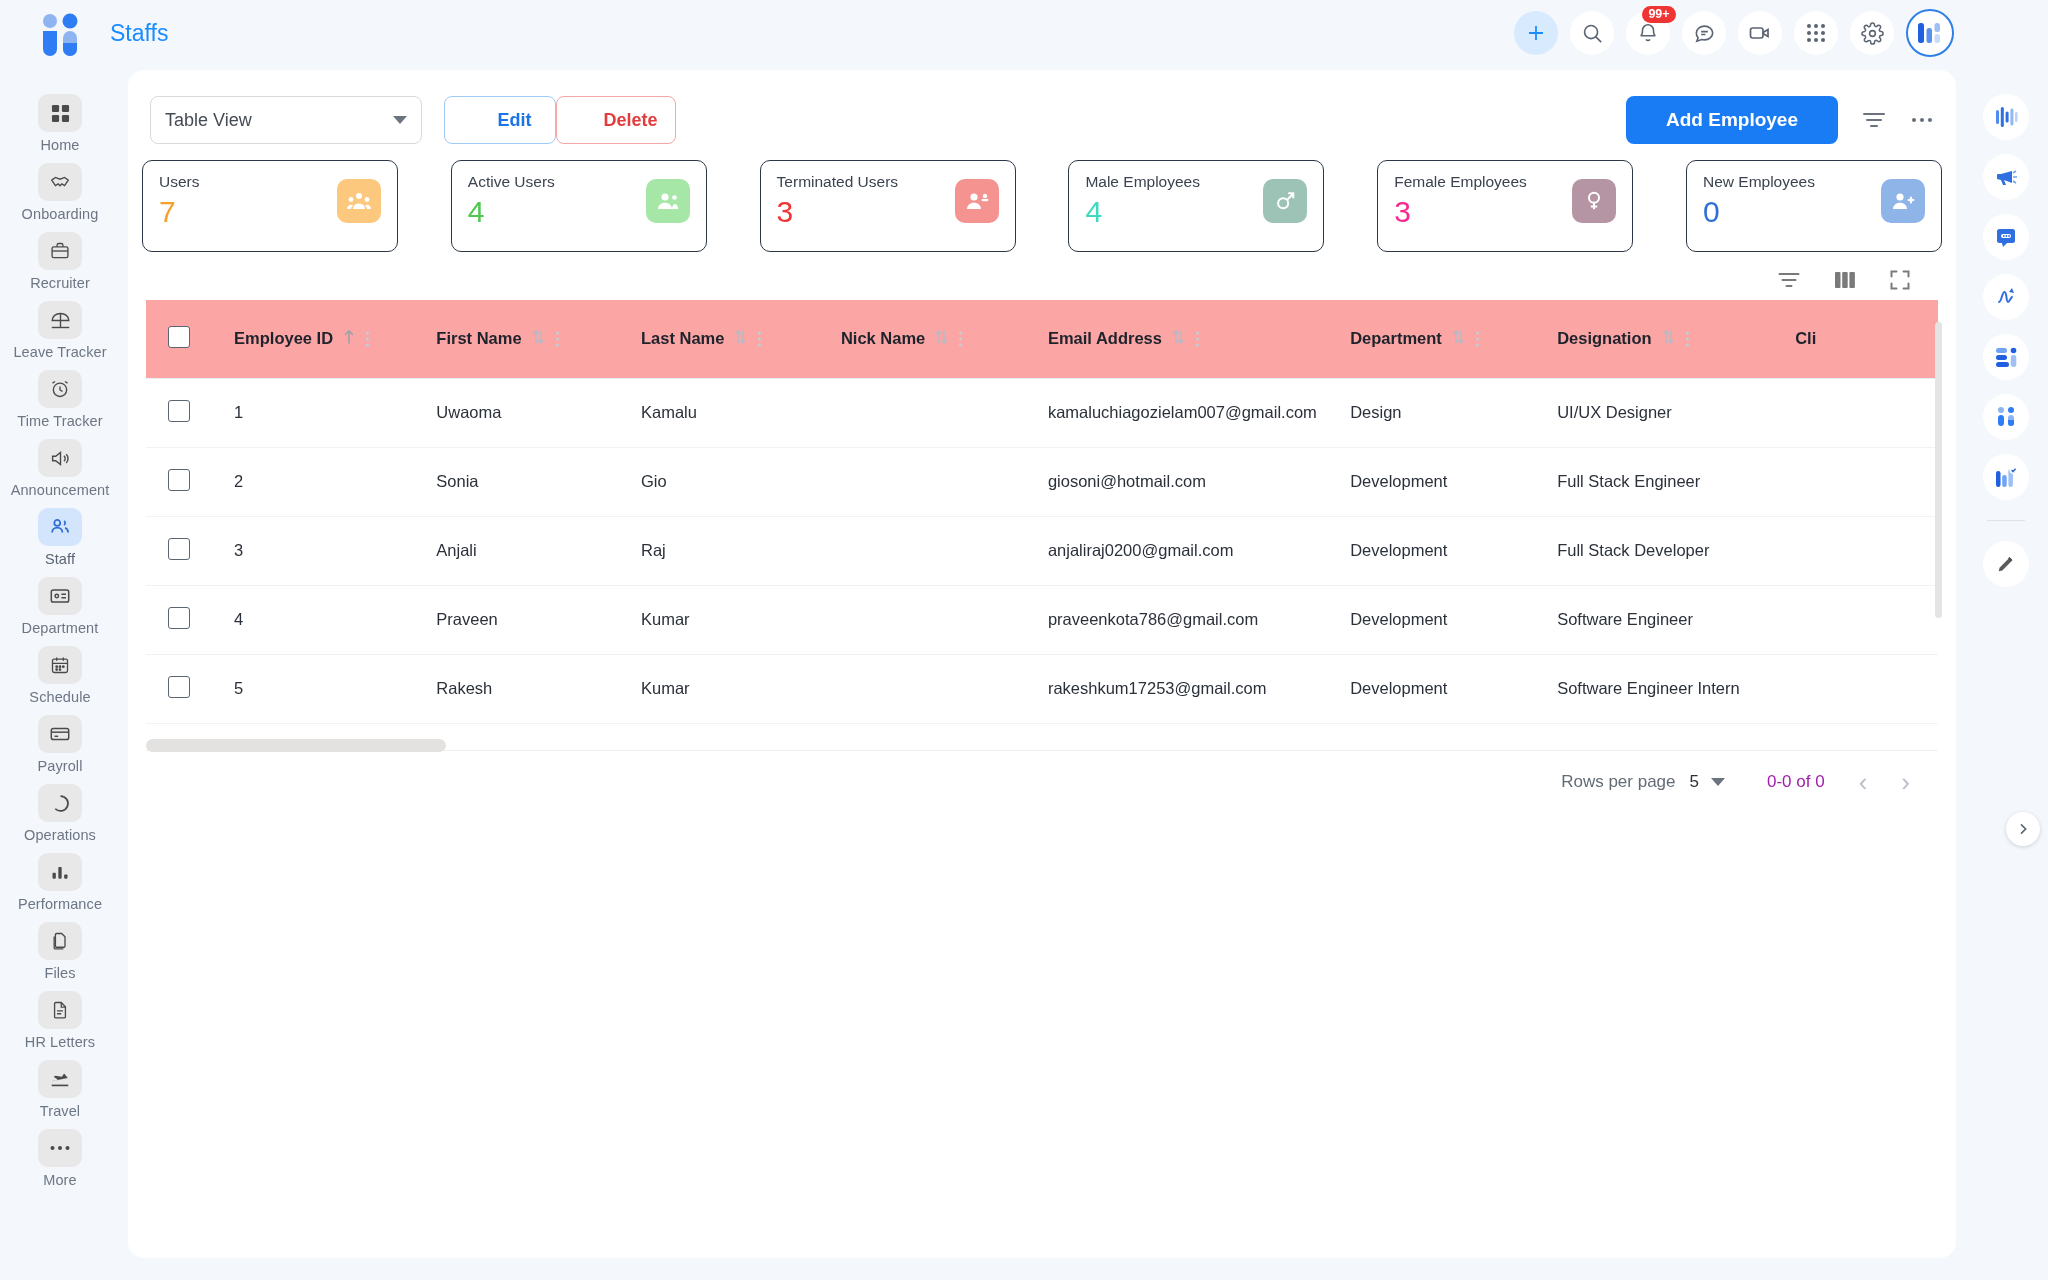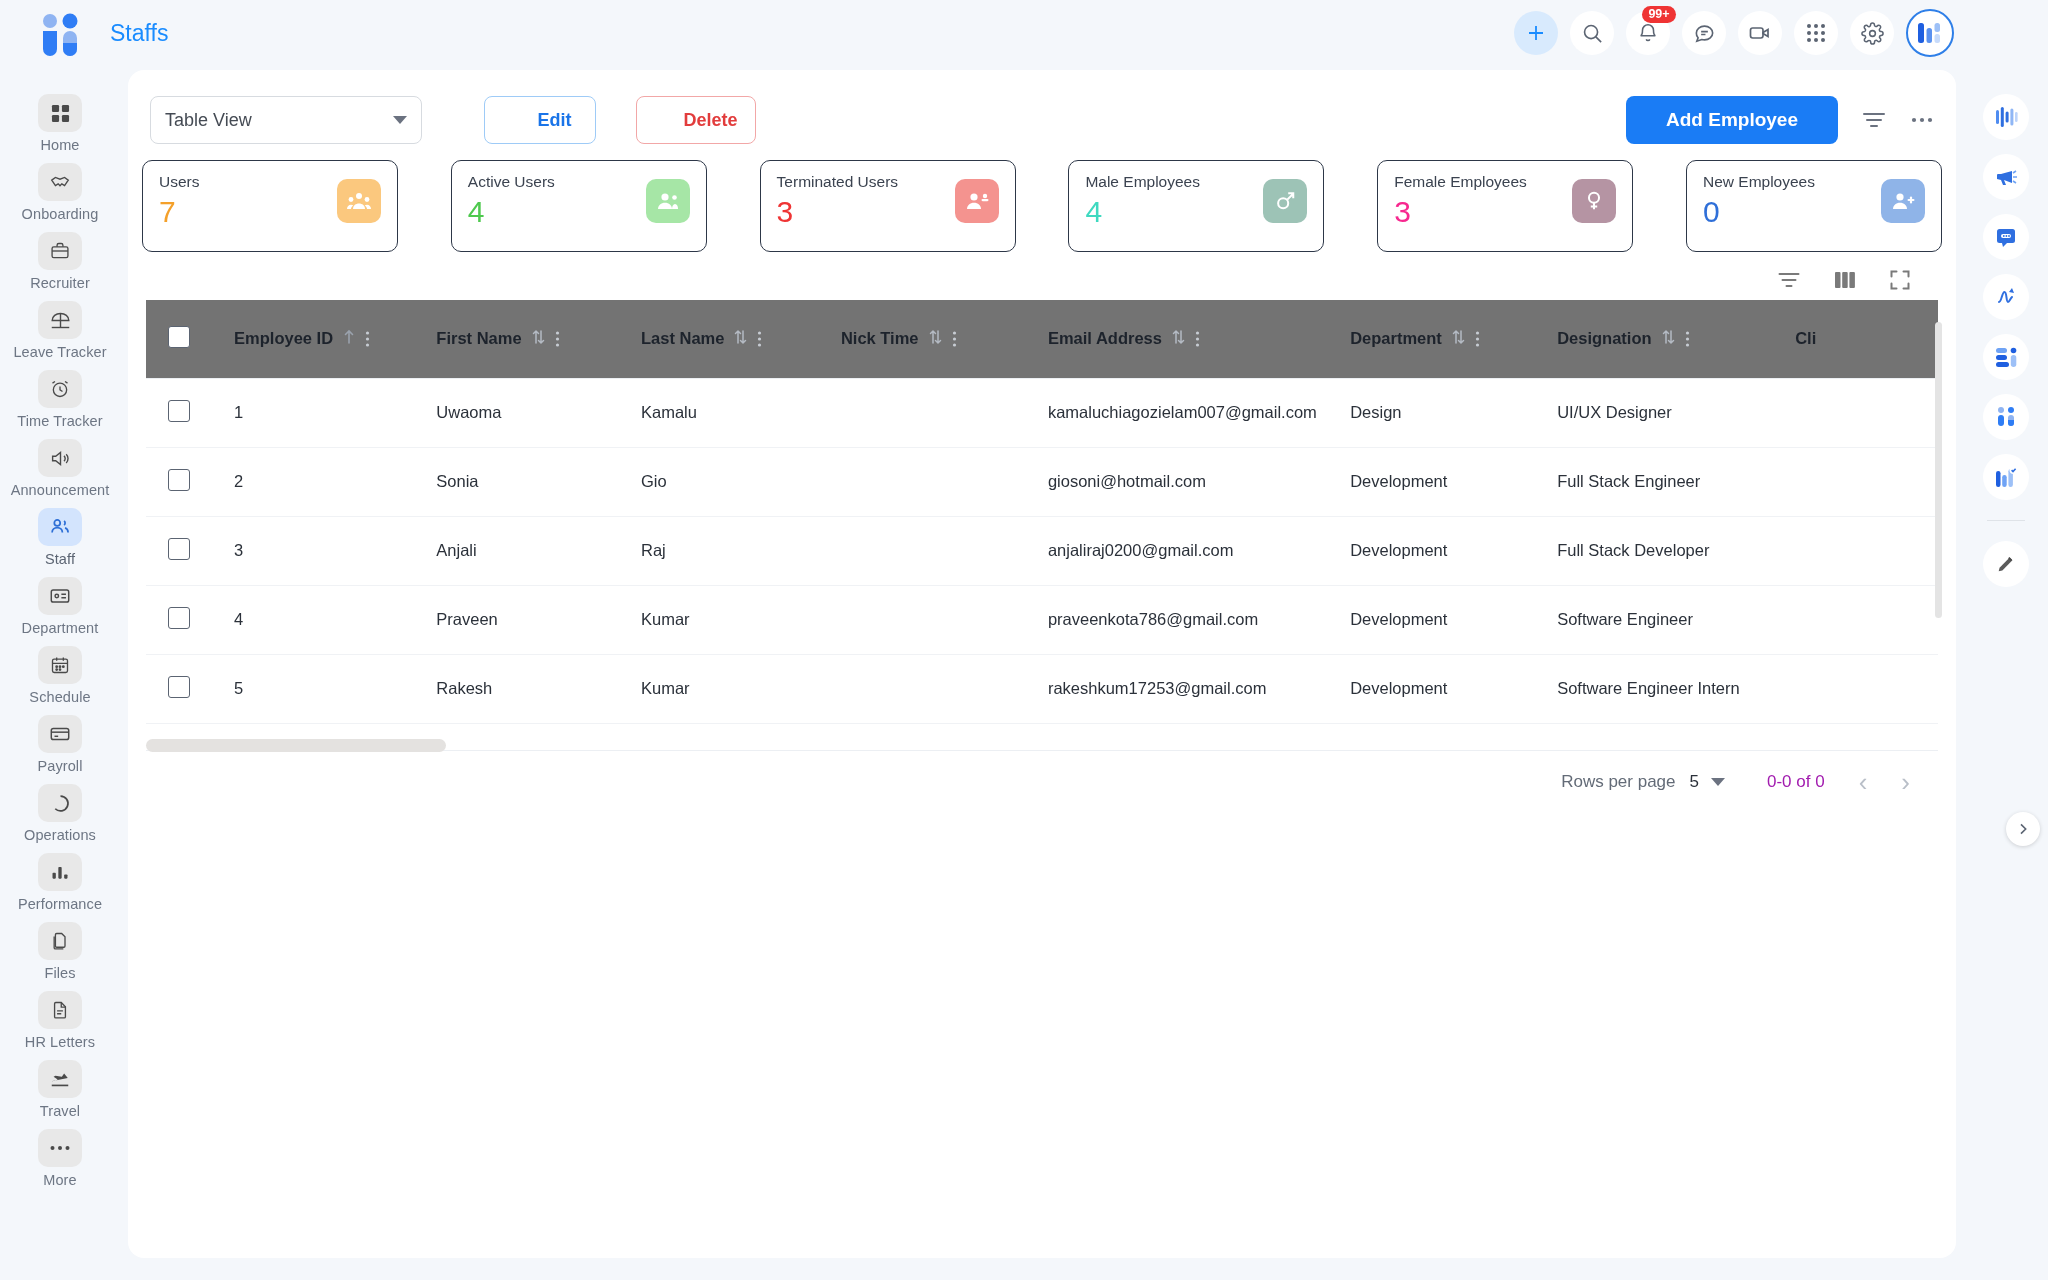--- a/index.html
+++ b/index.html
@@ -73,21 +73,21 @@
     display: flex; align-items: center; justify-content: center;
     box-shadow: 0 1px 4px rgba(0,0,0,.16); color: #5b6472; cursor: pointer;
   }
 
   
   .panel {
     position: absolute; left: 128px; top: 70px; right: 92px; bottom: 22px;
     background: #fff; border-radius: 16px;
   }
 
-  .toolbar { display: flex; align-items: center; padding: 22px 22px 0 22px; height: 78px; gap: 40px; }
+  .toolbar { display: flex; align-items: center; padding: 22px 22px 0 22px; height: 78px; }
   .select-box {
     width: 272px; height: 48px; border: 1px solid #d7dbe0; border-radius: 8px;
     display: flex; align-items: center; padding: 0 14px; cursor: pointer;
   }
   .select-value { font-size: 18px; color: #454b54; }
   .caret { margin-left: auto; width: 0; height: 0;
     border-left: 7px solid transparent; border-right: 7px solid transparent;
     border-top: 8px solid #6b7280; }
   .btn-outline {
     height: 48px; min-width: 112px; border-radius: 8px; background: #fff;
@@ -123,21 +123,21 @@
   .table-tools {
     display: flex; justify-content: flex-end; align-items: center; gap: 34px;
     padding: 18px 46px 10px 0; color: #7a7a7a;
   }
   .tt-btn { cursor: pointer; display: flex; align-items: center; }
 
   
   .table-wrap { position: relative; margin: 0 18px; }
   table { width: 100%; border-collapse: collapse; table-layout: fixed; }
   thead th {
-    background: #737373; text-align: left; font-size: 16.5px; color: #1d232c;
+    background: #fca5a5; text-align: left; font-size: 16.5px; color: #1d232c;
     font-weight: 700; padding: 22px 0 22px 0; height: 78px;
     border-bottom: 1px solid #eceff3;
   }
   .th-inner { display: flex; align-items: center; gap: 10px; }
   .sort-ico { color: #b4bac3; font-size: 14px; }
   .dots-v { color: #c7ccd3; letter-spacing: 0; font-size: 13px; line-height: .72; }
   tbody td {
     font-size: 16.5px; color: #2b313a; padding: 0; height: 69px;
     border-bottom: 1px solid #f0f2f5; vertical-align: middle;
   }
@@ -691,21 +691,21 @@
                   <svg width="5" height="18" viewBox="0 0 5 18" fill="#c7ccd3">
                       <circle cx="2.5" cy="3" r="1.6"></circle>
                       <circle cx="2.5" cy="9" r="1.6"></circle>
                       <circle cx="2.5" cy="15" r="1.6"></circle>
                     </svg>
                 </span>
               </div>
             </th>
             <th class="col-nick">
               <div class="th-inner">
-                <span>Nick Time</span>
+                <span>Nick Name</span>
                 <span class="sort-ico">
                   <svg width="13" height="16" viewBox="0 0 13 16" fill="none" stroke="#b4bac3" stroke-width="1.5" stroke-linecap="round">
                       <path d="M4 14V2M1.5 4.5L4 2l2.5 2.5"></path>
                       <path d="M9 2v12M6.5 11.5L9 14l2.5-2.5"></path>
                     </svg>
                 </span>
                 <span class="dots-v">
                   <svg width="5" height="18" viewBox="0 0 5 18" fill="#c7ccd3">
                       <circle cx="2.5" cy="3" r="1.6"></circle>
                       <circle cx="2.5" cy="9" r="1.6"></circle>

